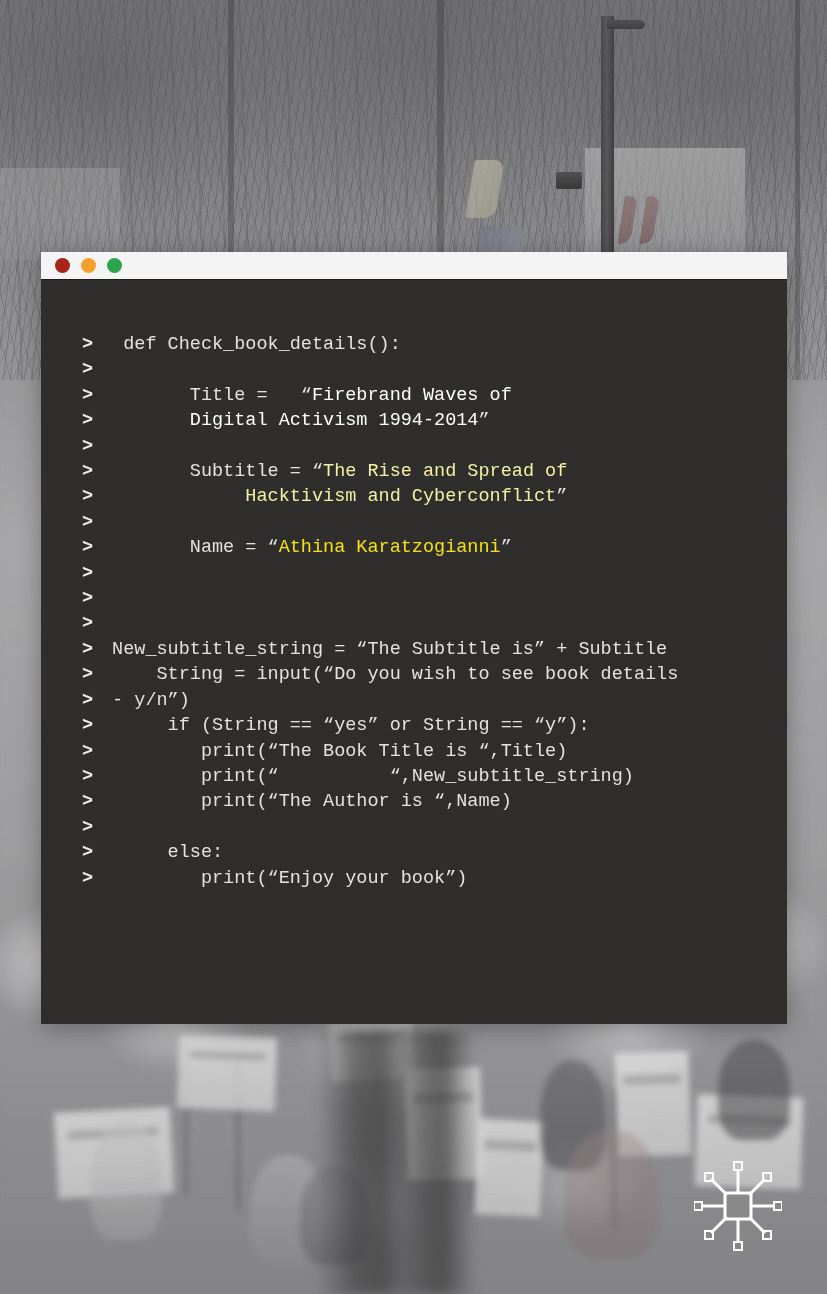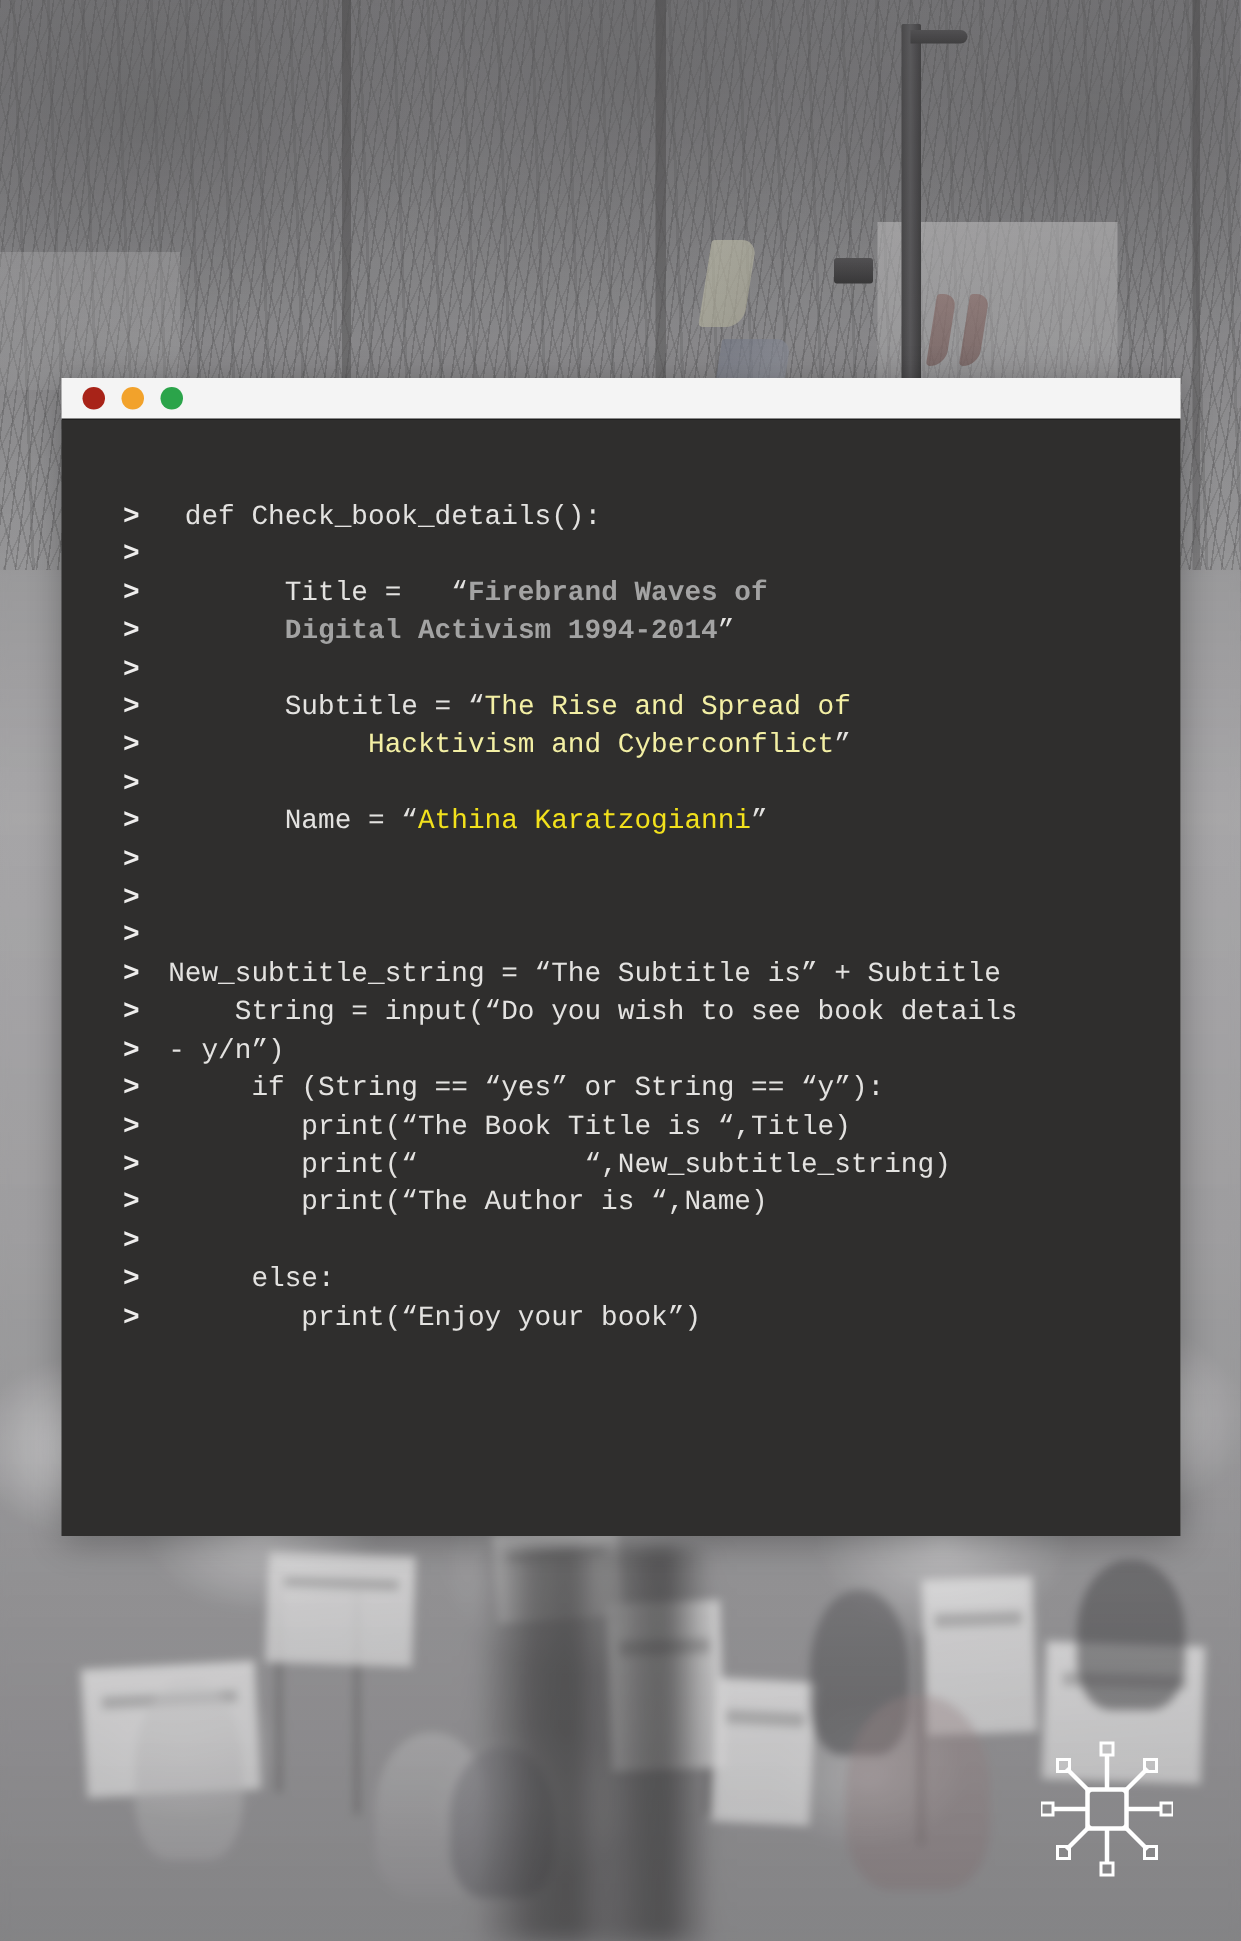--- a/index.html
+++ b/index.html
@@ -169,22 +169,22 @@
     width:60px;
     flex:0 0 60px;
     text-align:left;
     padding-left:41px;
     color:#eeedec;
     font-weight:700;
   }
   .line { flex:1 1 auto; }
 
   .tok-title {
-    color:#a3a3a3;
-    font-weight:700;
+    color:#ffffff;
+    font-weight:400;
   }
   .tok-sub {
     color:#f3efa4;
   }
   .tok-name {
     color:#f2e11c;
   }
 
   
   .logo {

